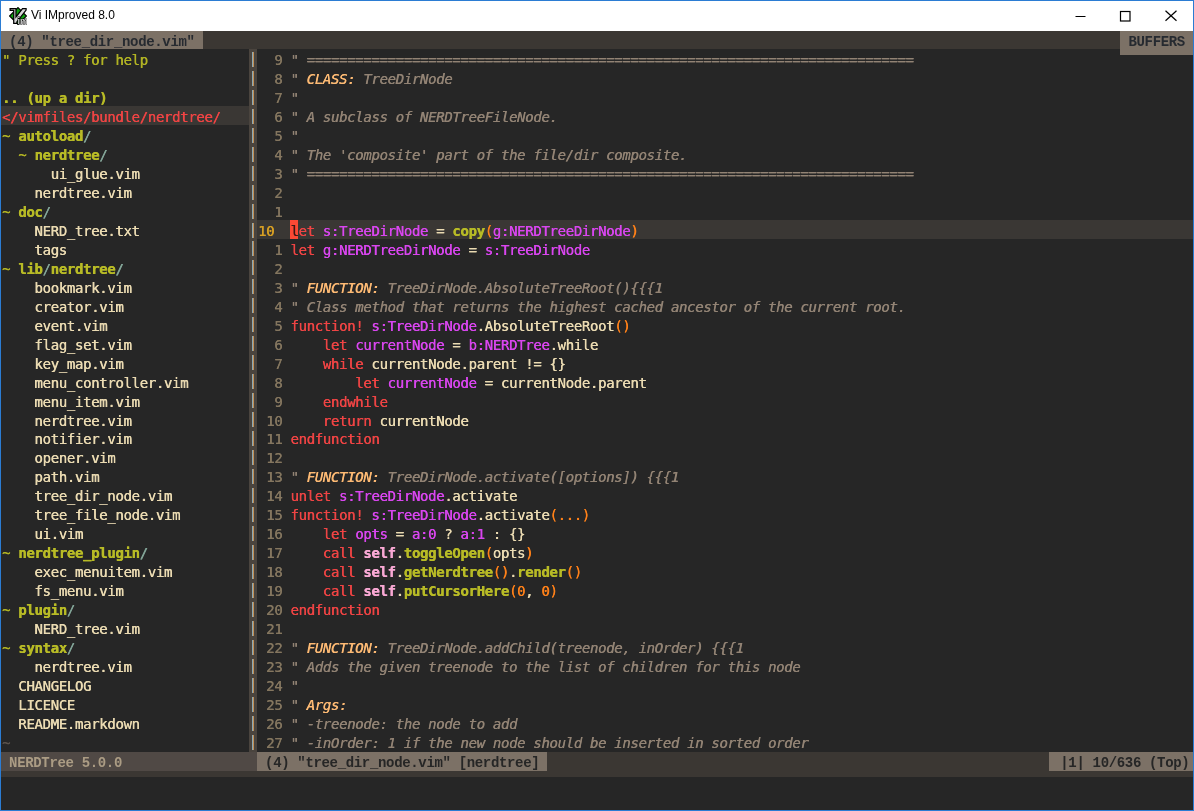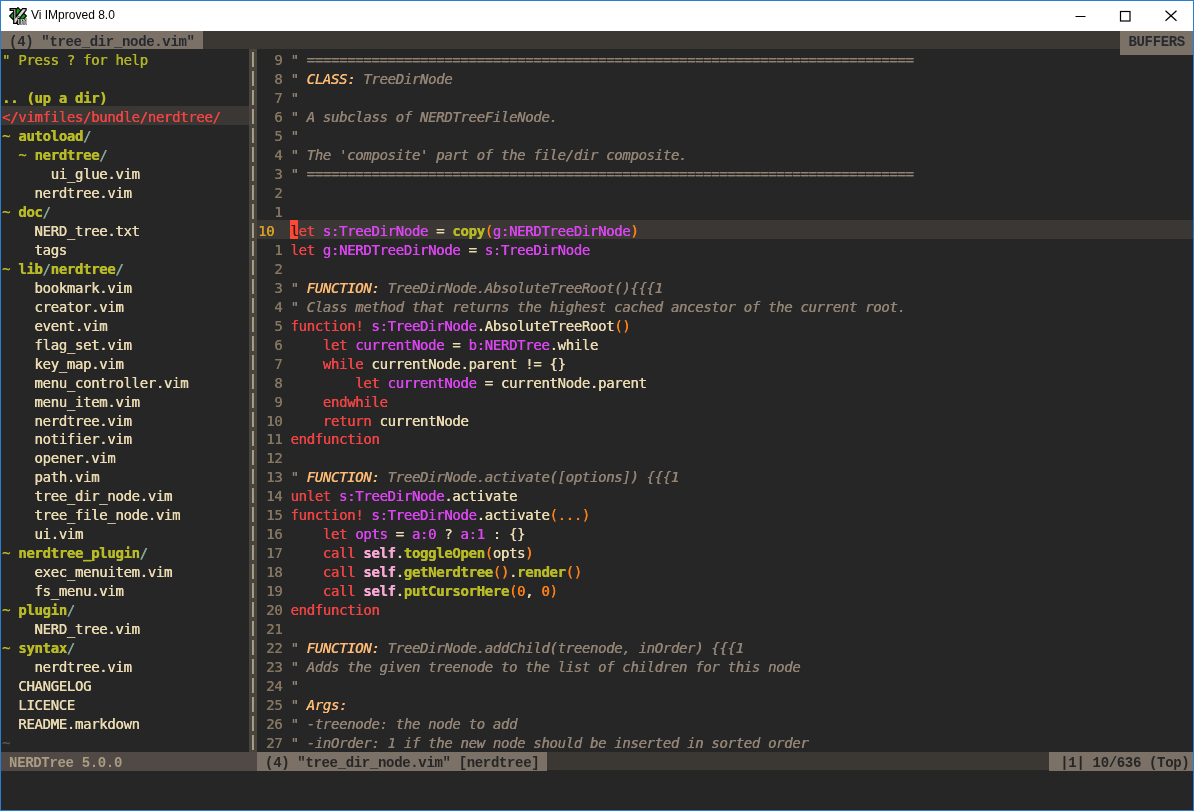--- a/index.html
+++ b/index.html
@@ -16,21 +16,21 @@
  line-height:23.7px;white-space:pre}
 #side{position:absolute;left:2px;top:50.80px;margin:0;line-height:18.99px;white-space:pre;z-index:5;color:#ebdbb2;font-size:14px;text-shadow:.35px 0 0 currentColor}
 #sidecl{position:absolute;left:1px;top:106.17px;width:249px;height:18.99px;background:#3a3734;z-index:1}
 #vsep{position:absolute;left:249.4px;top:49.20px;width:7.2px;height:702.80px;background:#4a443e;z-index:2}
 #vsep .d1{position:absolute;left:2.4px;top:0;width:1.1px;height:100%;
  background:repeating-linear-gradient(to bottom,transparent 0 2.6px,#8ba9b4 2.6px 17.6px,transparent 17.6px 18.99px)}
 #vsep .d2{position:absolute;left:3.5px;top:0;width:1.2px;height:100%;
  background:repeating-linear-gradient(to bottom,transparent 0 2.6px,#c28f55 2.6px 17.6px,transparent 17.6px 18.99px)}
 #edcl{position:absolute;left:256.6px;top:220.11px;width:936.4px;height:18.99px;background:#3a3734;z-index:1}
 #code{position:absolute;left:258px;top:50.80px;margin:0;line-height:18.99px;white-space:pre;z-index:5;color:#ebdbb2;text-shadow:.35px 0 0 currentColor}
-#status{position:absolute;left:1px;top:752px;width:1192px;height:18px;background:#3b3733;white-space:pre;z-index:10}
+#status{position:absolute;left:1px;top:752px;width:1192px;height:25px;background:#3b3733;white-space:pre;z-index:10}
 .st{position:absolute;top:0;height:19px;line-height:22px}
 #cmd{position:absolute;left:1px;top:771px;width:1192px;height:39px;background:#262626}
 .g{color:#b1b324}
 .gb{color:#b8bb26;font-weight:bold}
 .bl{color:#83a598}
 .f{color:#ebdbb2}
 .nt{color:#5a524c}
 .r{color:#ef4444}
 .b{color:#d946ef}
 .o{color:#fe8019}

